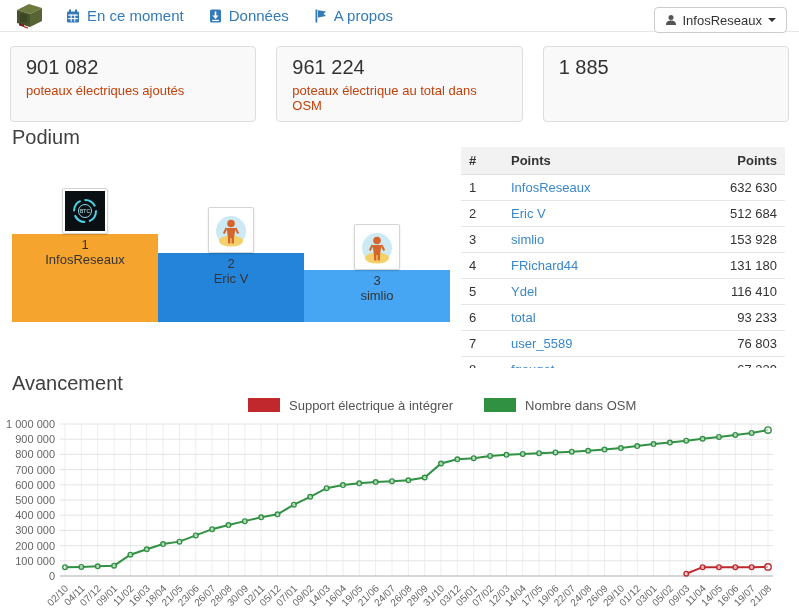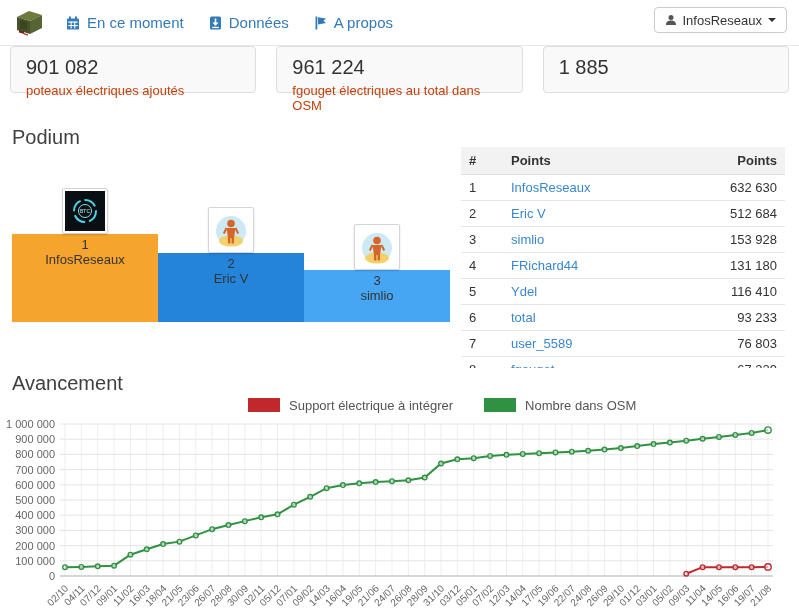--- a/index.html
+++ b/index.html
@@ -1,34 +1,34 @@
 <!DOCTYPE html>
 <html><head>
 <meta charset="utf-8">
 <style>
   html,body{margin:0;padding:0;background:#fff;}
   body{font-family:"Liberation Sans","DejaVu Sans",sans-serif;color:#333;}
   .page{position:relative;width:799px;height:611px;overflow:hidden;background:#fff;}
 
   
-  .navbar{position:absolute;top:0;left:0;width:799px;height:46px;background:#fff;
+  .navbar{position:absolute;top:0;left:0;width:799px;height:32px;background:#fff;
           border-bottom:1px solid #e7e7e7;display:flex;align-items:center;box-sizing:border-box;}
   .brand{margin:0 18px 0 14px;display:flex;align-items:center;cursor:pointer;}
   .nav-item{display:flex;align-items:center;gap:7px;color:#337ab7;font-size:15px;
             padding:0 21px 0 4px;text-decoration:none;cursor:pointer;}
   .nav-item svg{display:block;}
   .user-btn{position:absolute;right:12px;top:7px;height:26px;display:flex;align-items:center;gap:6px;
             background:#fff;border:1px solid #ccc;border-radius:4px;padding:0 10px;font-size:13px;
             color:#333;cursor:pointer;font-family:inherit;}
   .caret{width:0;height:0;border-left:4px solid transparent;border-right:4px solid transparent;
          border-top:4px solid #333;display:inline-block;}
 
   
   .cards{position:absolute;top:46px;left:10px;width:779px;display:flex;gap:20px;}
-  .card{flex:1;height:47px;background:#f9f9f9;border:1px solid #ddd;border-radius:4px;
+  .card{flex:1;height:76px;background:#f9f9f9;border:1px solid #ddd;border-radius:4px;
         padding:9px 15px;box-sizing:border-box;}
   .card .val{font-size:20px;color:#333;margin:0 0 4px 0;}
   .card .lab{font-size:13px;color:#c2410c;}
 
   
   .h2{position:absolute;left:12px;font-size:20px;color:#404040;font-weight:400;}
 
   
   .podium{position:absolute;left:12px;top:188px;width:438px;height:134px;}
   .step{position:absolute;bottom:0;text-align:center;font-size:13px;color:#333;}
@@ -113,21 +113,21 @@
     </button>
   </div>
 
   <div class="cards">
     <div class="card">
       <div class="val">901 082</div>
       <div class="lab">poteaux électriques ajoutés</div>
     </div>
     <div class="card">
       <div class="val">961 224</div>
-      <div class="lab">fgouget électriques au total dans OSM</div>
+      <div class="lab">poteaux électrique au total dans OSM</div>
     </div>
     <div class="card">
       <div class="val">1 885</div>
     </div>
   </div>
 
   <div class="h2" style="top:126px;">Podium</div>
   <div class="podium" id="podium">
       <div class="step" style="left: 0px; width: 146px; height: 88px; background: rgb(245, 164, 45);">
         <div class="rank">1</div>

